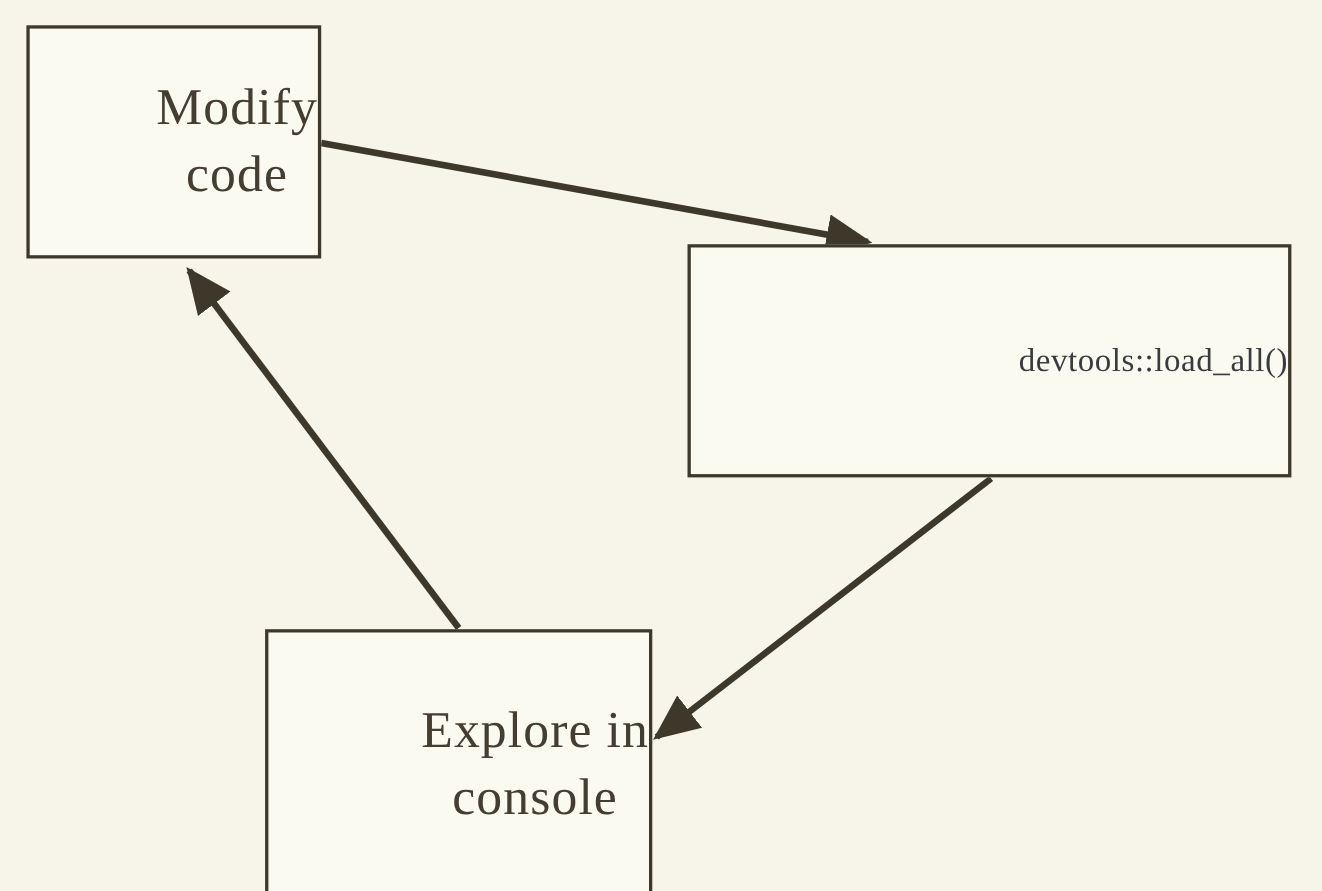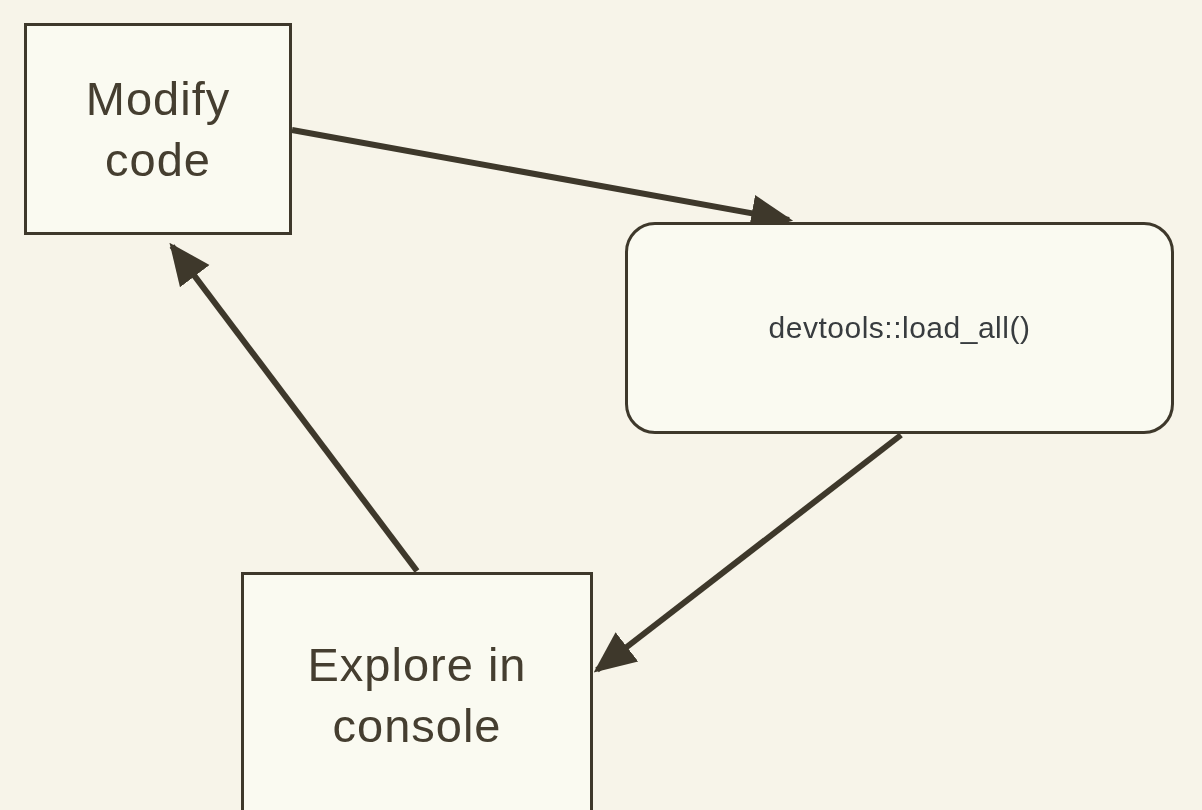--- a/index.html
+++ b/index.html
@@ -31,26 +31,27 @@
     stroke:var(--stroke);
     stroke-width:6;
   }
   .node{
     position:absolute;
     box-sizing:border-box;
     border:3px solid var(--stroke);
     background:var(--node-fill);
     display:flex;
     flex-direction:column;
-    align-items:center;
+    align-items:flex-end;
     justify-content:center;
     text-align:center;
+    font-family:Liberation Serif, serif;
   }
   #node-modify{left:24px;top:23px;width:268px;height:212px;}
-  #node-devtools{left:625px;top:222px;width:549px;height:212px;border-radius:30px;}
+  #node-devtools{left:625px;top:222px;width:549px;height:212px;}
   #node-explore{left:241px;top:572px;width:352px;height:246px;}
   .node-label{
     white-space:pre-line;
     font-size:47px;
     line-height:1.3;
     letter-spacing:1px;
     color:var(--label-text);
   }
   .code-line{
     font-size:30px;

